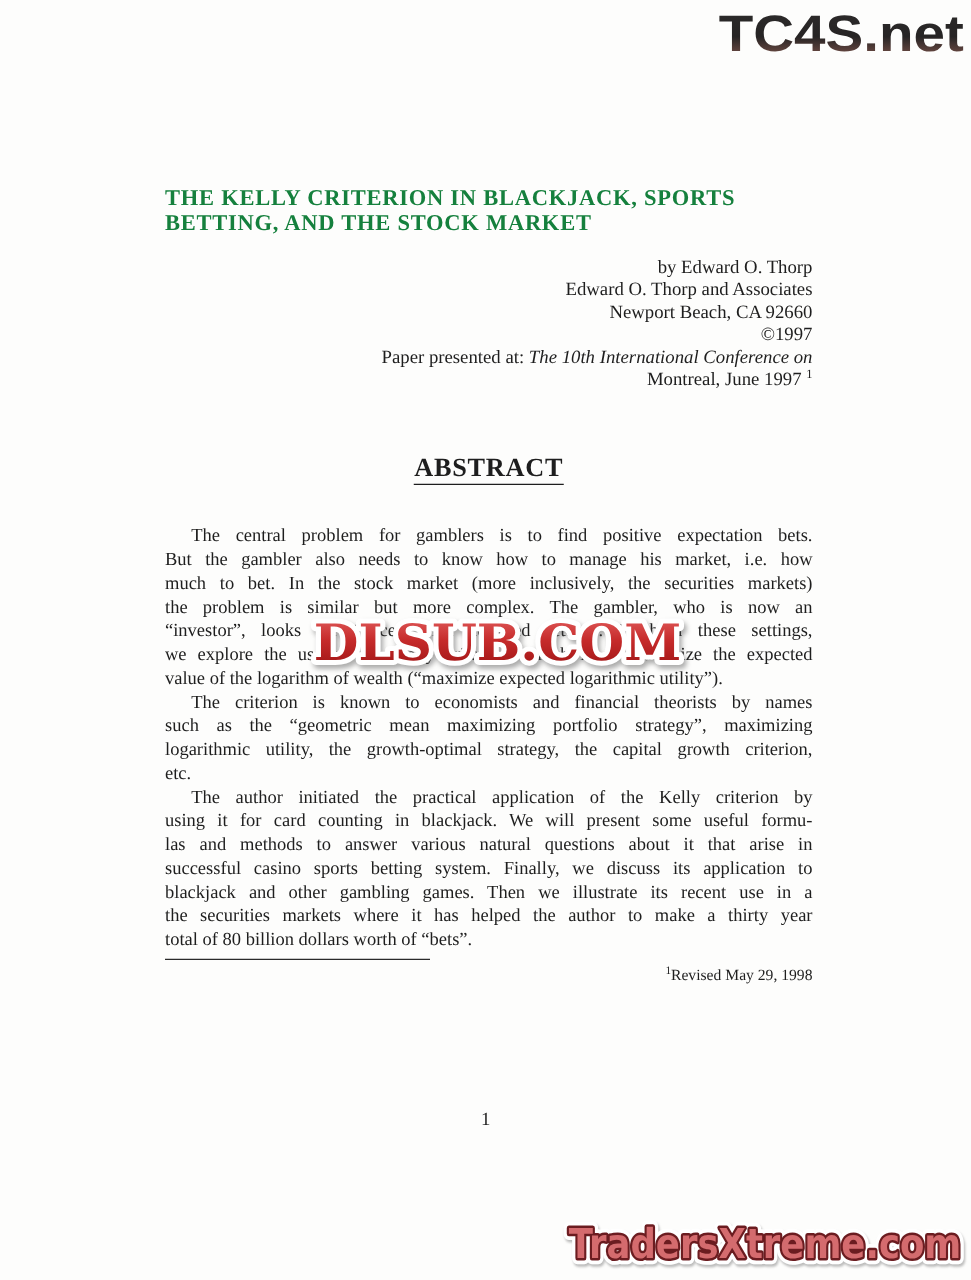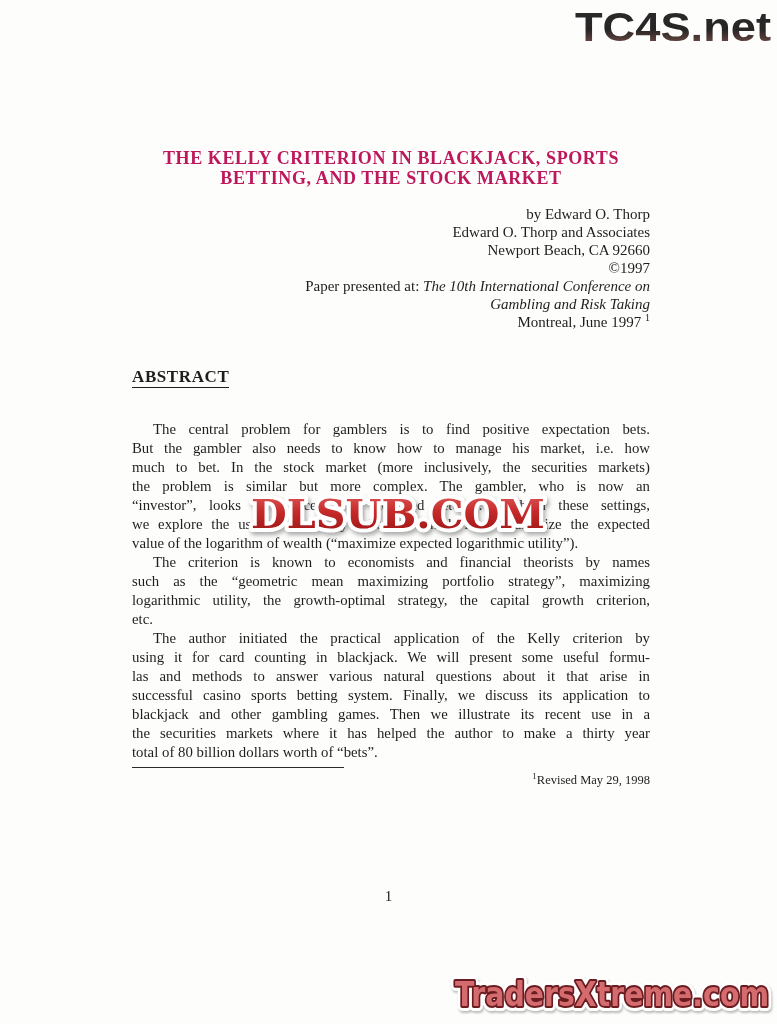--- a/index.html
+++ b/index.html
@@ -12,43 +12,44 @@
     font-family:"Liberation Serif", serif;
     color:#1e1e1e;
     overflow:hidden;
   }
   .content {
     position:absolute;
     left:132px; top:148px;
     width:518px;
   }
   .title {
-    text-align:center;
+    text-align:left;
     font-weight:bold;
     font-size:18px;
     line-height:20px;
     letter-spacing:0.6px;
-    color:#be185d;
+    color:#15803d;
   }
   .byline {
     margin-top:17px;
     text-align:right;
     font-size:15px;
     line-height:18px;
     font-family:Liberation Serif, serif;
   }
   .byline .it { font-style:italic; }
   sup.fnref {
     font-size:10px;
     vertical-align:super;
     line-height:0;
   }
   .abstract-heading {
-    margin-top:36px;
-    font-size:17px;
+    margin-top:49px;
+    text-align:center;
+    font-size:21px;
     font-weight:bold;
     letter-spacing:0.6px;
   }
   .abstract-heading span {
     border-bottom:1.4px solid #1e1e1e;
     padding-bottom:1px;
   }
   .bodytext {
     margin-top:33px;
     font-size:14.8px;
@@ -103,21 +104,20 @@
       <div>THE KELLY CRITERION IN BLACKJACK, SPORTS</div>
       <div>BETTING, AND THE STOCK MARKET</div>
     </div>
 
     <div class="byline">
       <div>by Edward O. Thorp</div>
       <div>Edward O. Thorp and Associates</div>
       <div>Newport Beach, CA 92660</div>
       <div>©1997</div>
       <div><span>Paper presented at: </span><span class="it">The 10th International Conference on</span></div>
-      <div class="it">Gambling and Risk Taking</div>
       <div><span>Montreal, June 1997 </span><sup class="fnref">1</sup></div>
     </div>
 
     <div class="abstract-heading">
       <span>ABSTRACT</span>
     </div>
 
     <div class="bodytext">
       <div class="bline indent">The central problem for gamblers is to find positive expectation bets.</div>
       <div class="bline">But the gambler also needs to know how to manage his market, i.e.  how</div>

